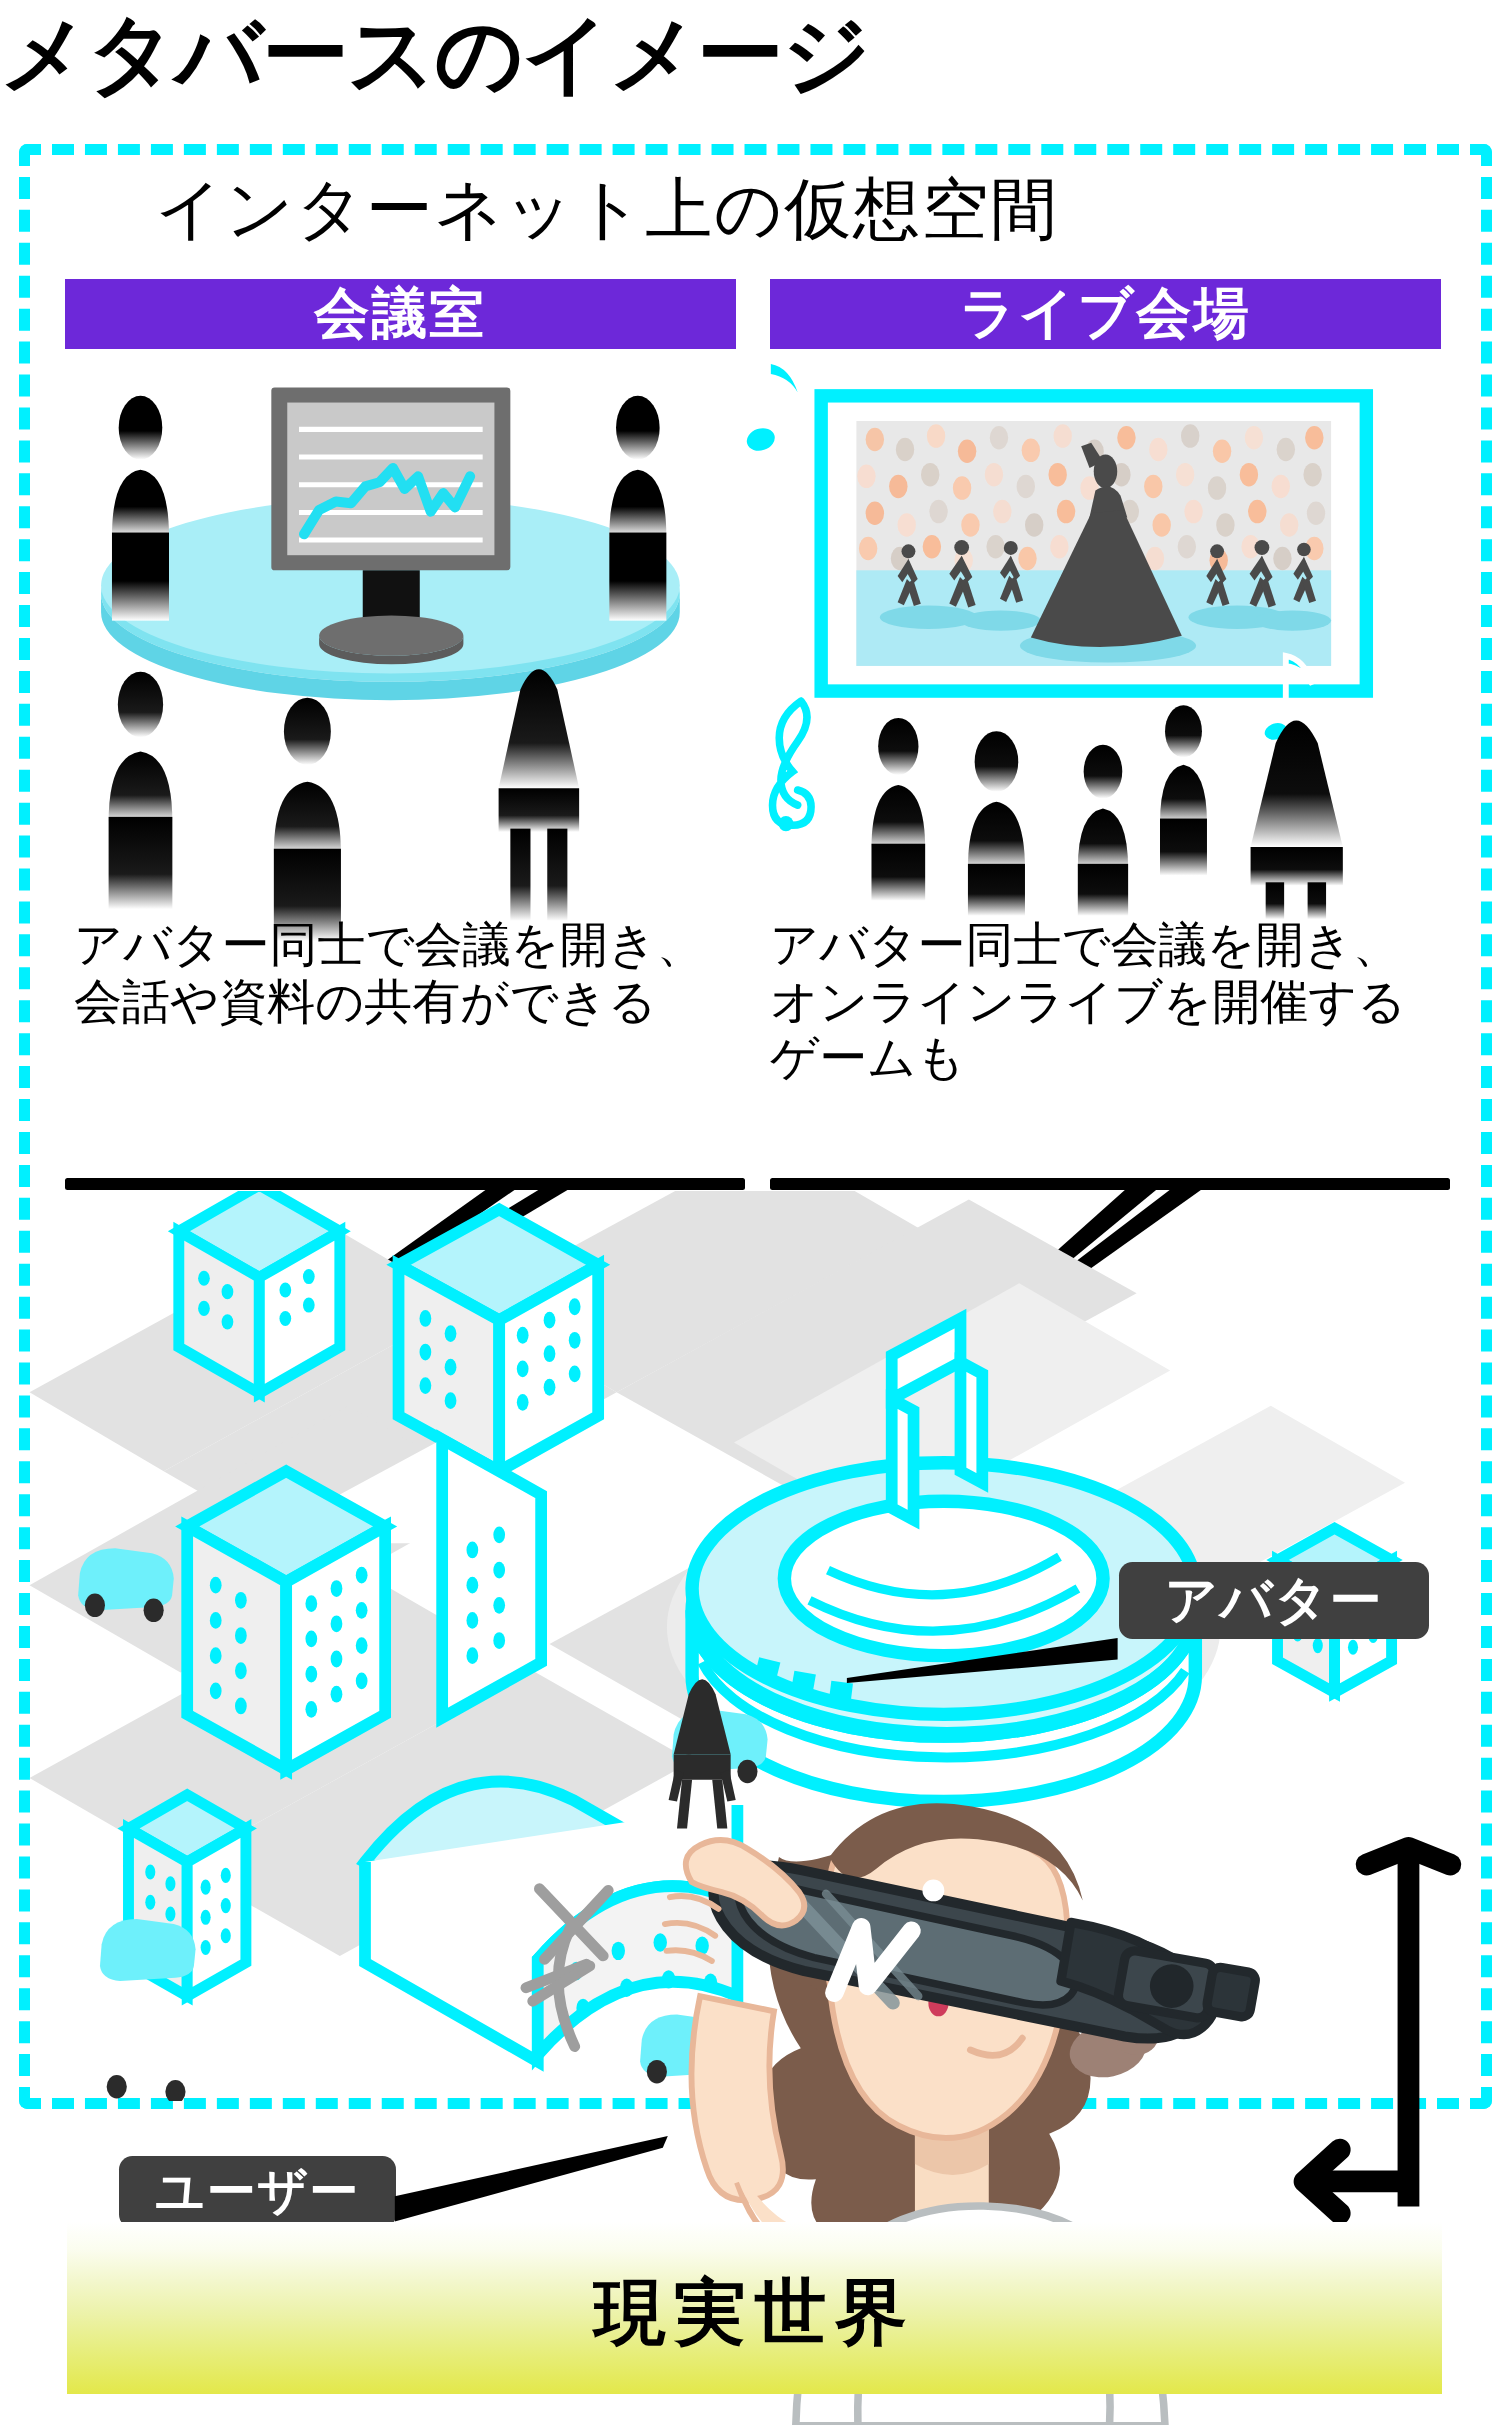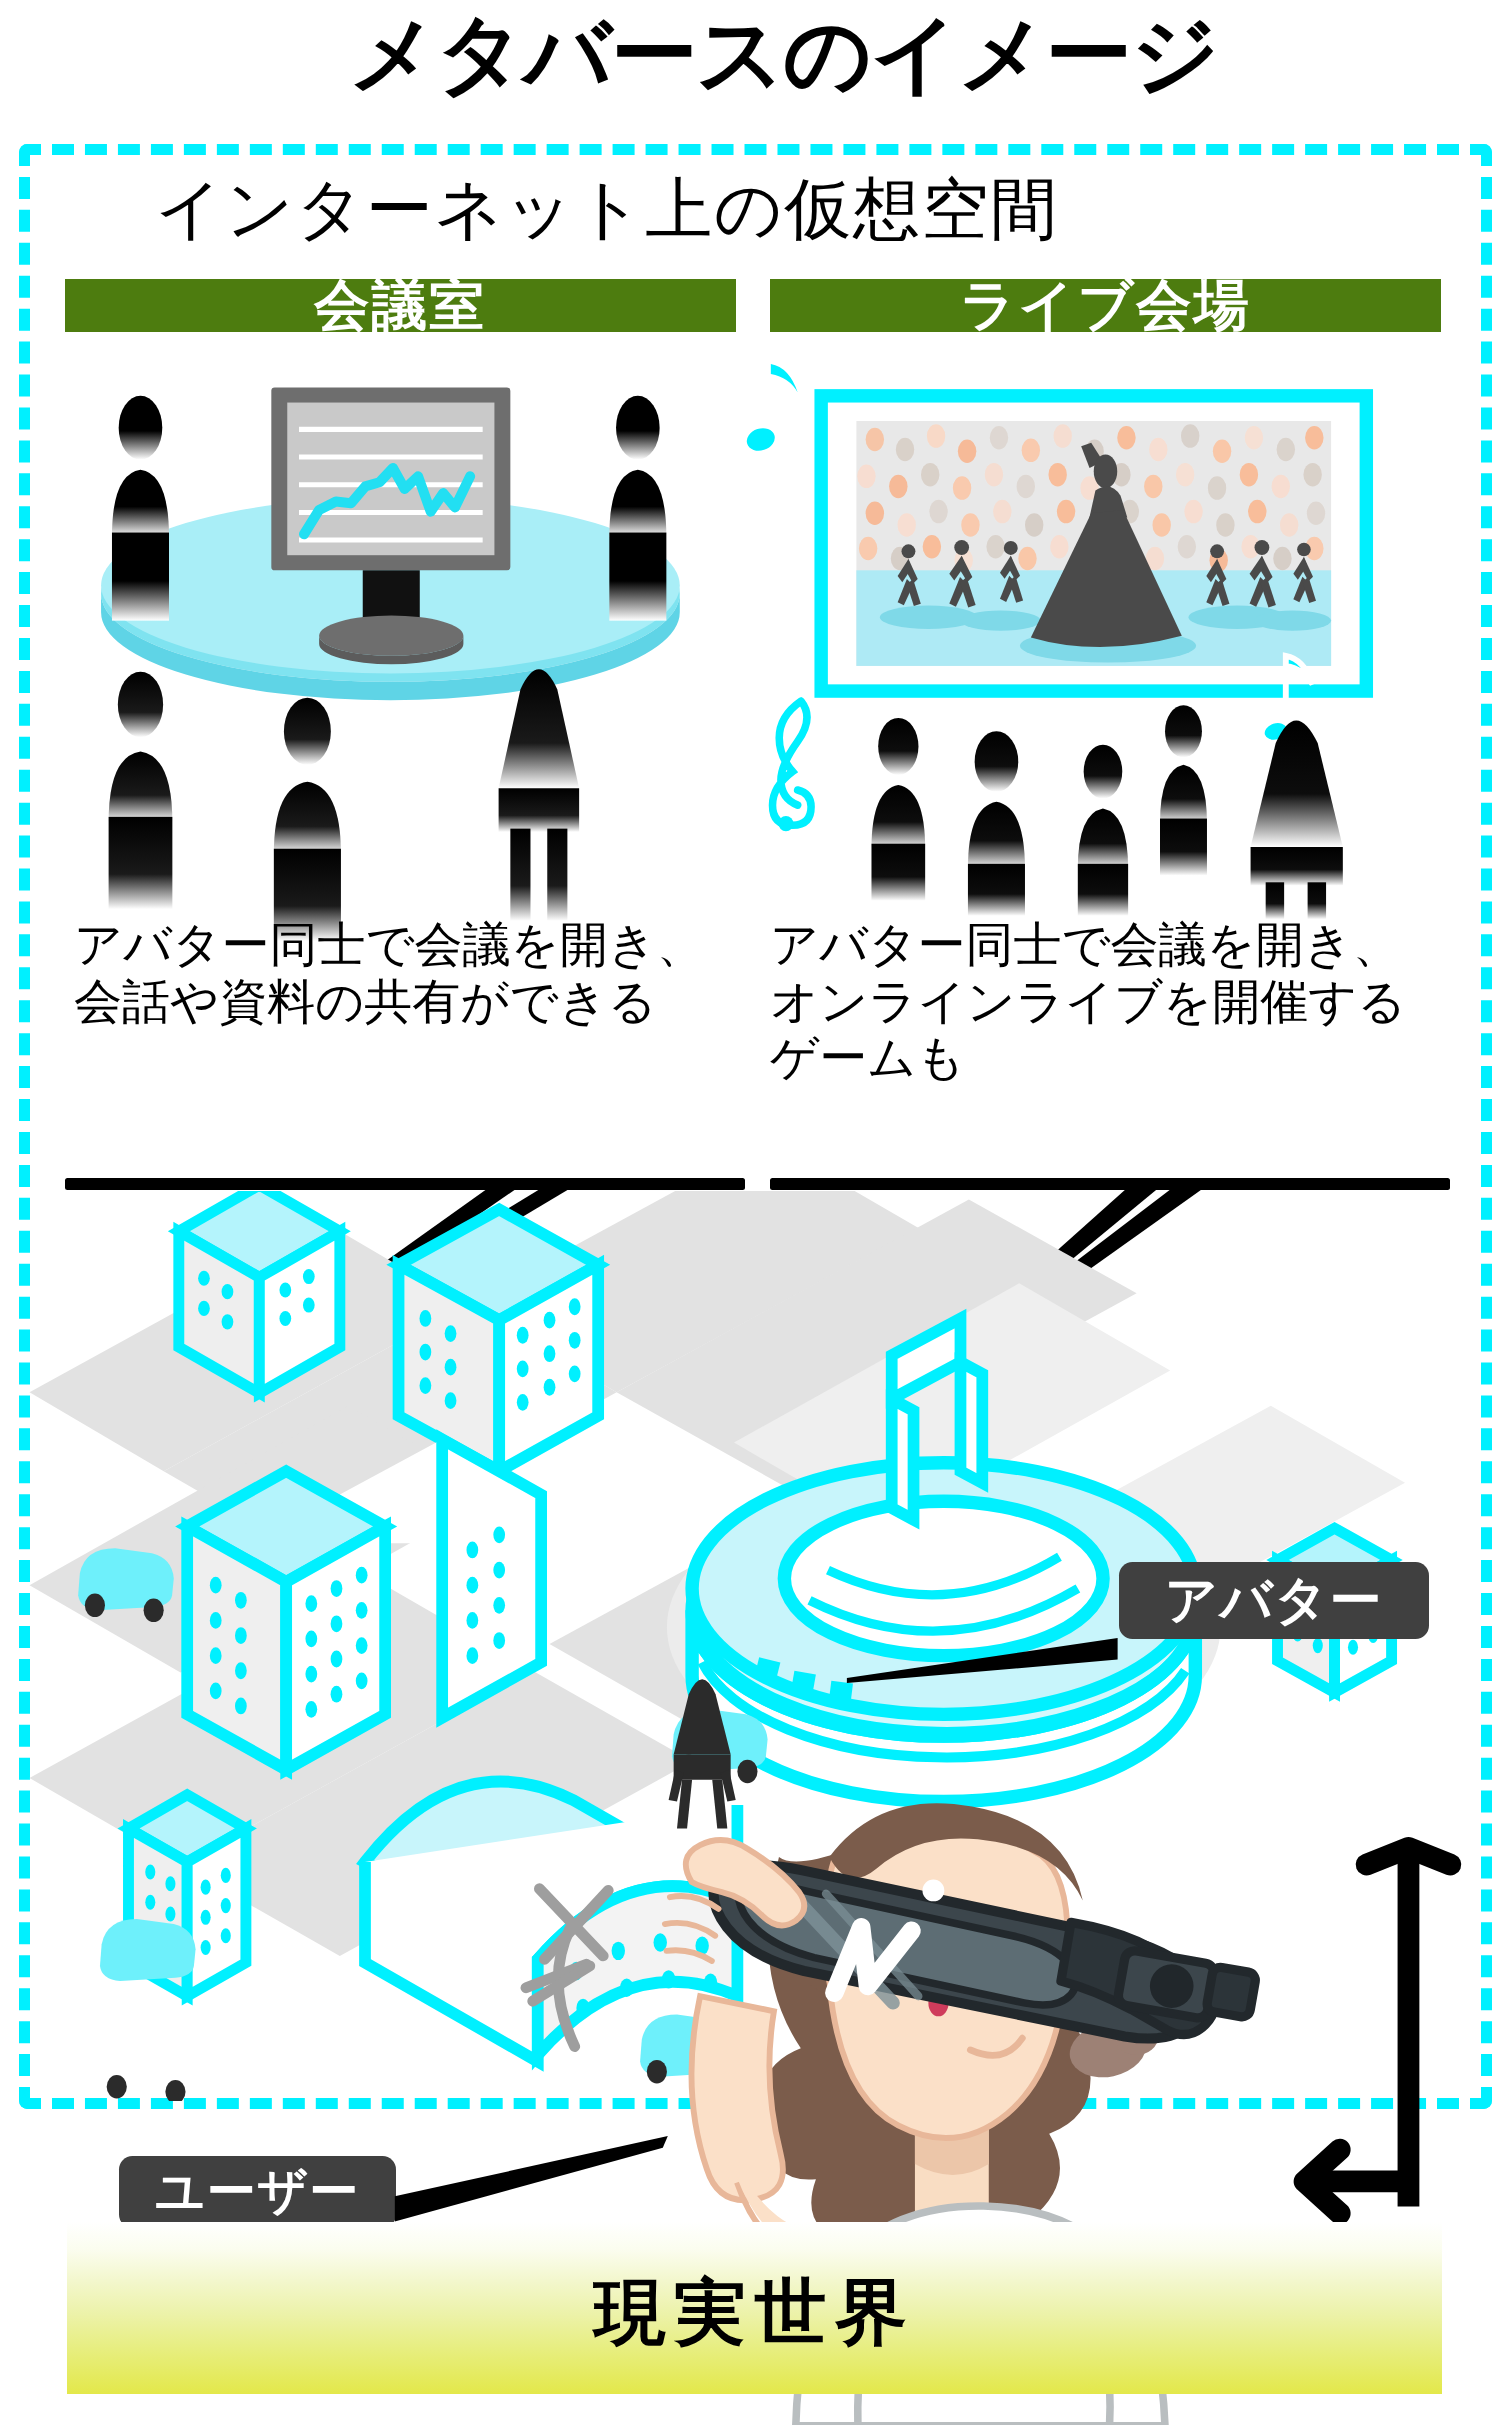--- a/index.html
+++ b/index.html
@@ -7,28 +7,27 @@
     width: 1509px; height: 2426px;
     background: #ffffff;
     font-family: "Liberation Sans", "DejaVu Sans", sans-serif;
     overflow: hidden;
   }
   #root { position: relative; width: 1509px; height: 2426px; background: #fff; }
 
   
   .main-title {
     position: absolute; left: 0; top: 6.7px; width: 1218px;
-    text-align: right;
+    text-align: left;
     font-family: "DejaVu Sans", "Liberation Sans", sans-serif;
     font-weight: 900;
     font-size: 87px;
     letter-spacing: -1.7px;
     color: #000;
     line-height: 1.1;
-    padding-left: 48px;
   }
 
   
   .virtual-box {
     position: absolute;
     left: 18.5px; top: 144px;
     width: 1473px; height: 1965px;
     border: 11px dashed #00f0ff;
     border-radius: 8.4px;
     background: transparent;
@@ -39,22 +38,22 @@
     font-family: "DejaVu Serif", "Liberation Serif", serif;
     font-weight: 400;
     font-size: 67px;
     letter-spacing: 1.7px;
     color: #000;
   }
 
   
   .sec-head {
     position: absolute;
-    height: 53px;
-    background: #4d7c0f;
+    height: 70px;
+    background: #6d28d9;
     display: flex; align-items: center; justify-content: center;
     color: #fff;
     font-family: "DejaVu Sans", "Liberation Sans", sans-serif;
     font-weight: 900;
     font-size: 55px;
     letter-spacing: 2.5px;
   }
   #sec-head-meeting { left: 65px;  top: 279px; width: 671px; }
   #sec-head-live    { left: 770px; top: 279px; width: 671px; }
 

